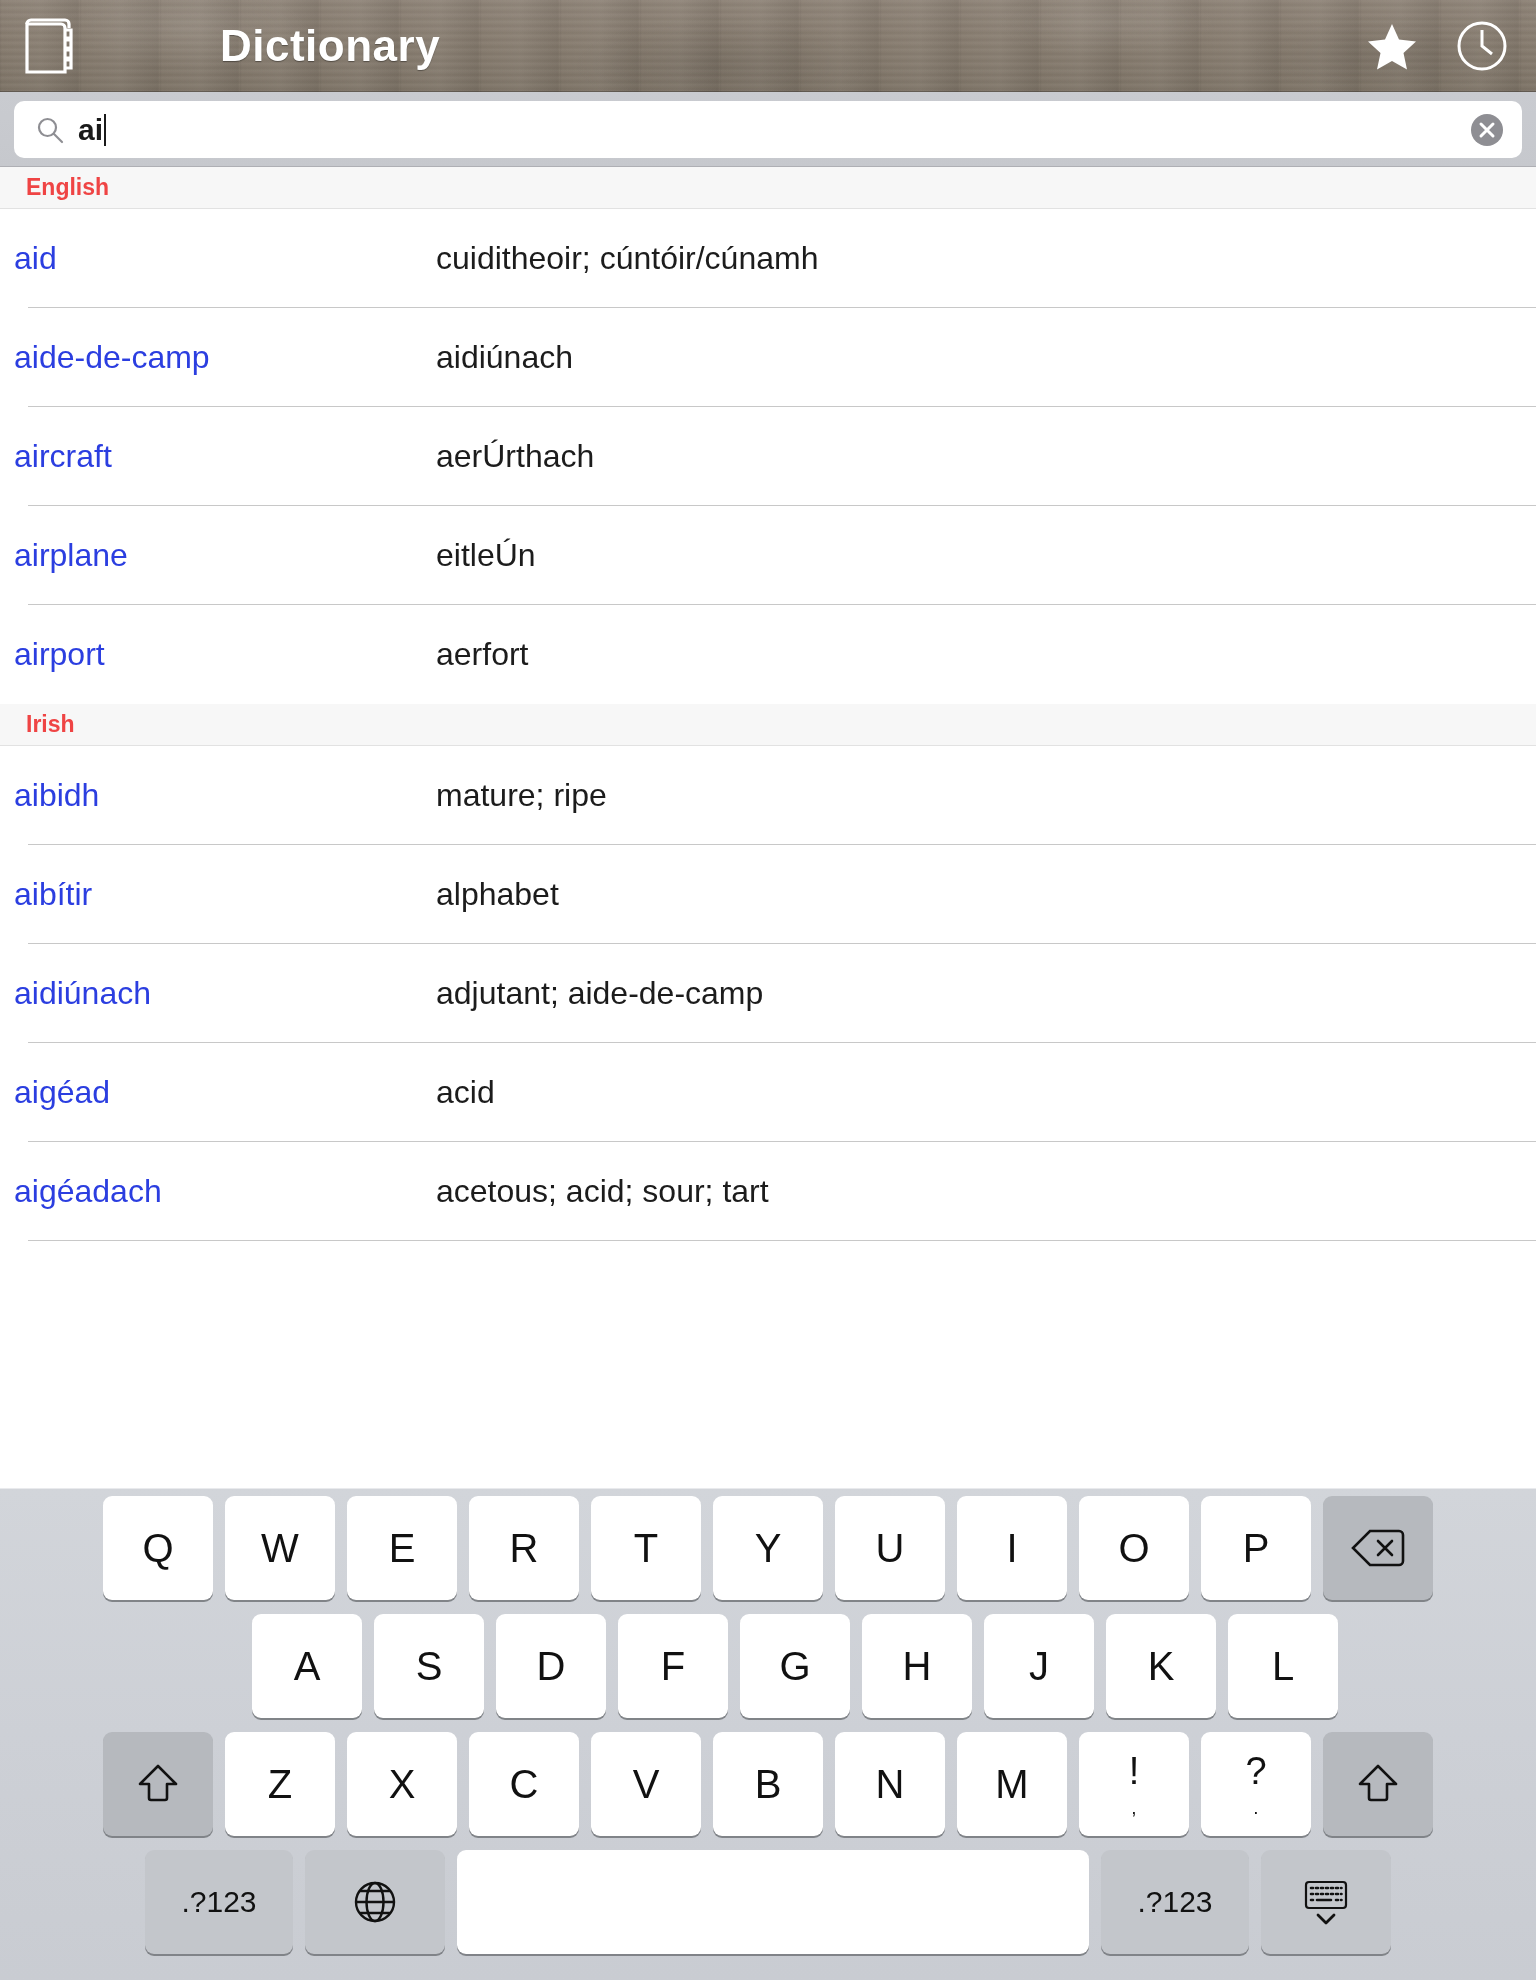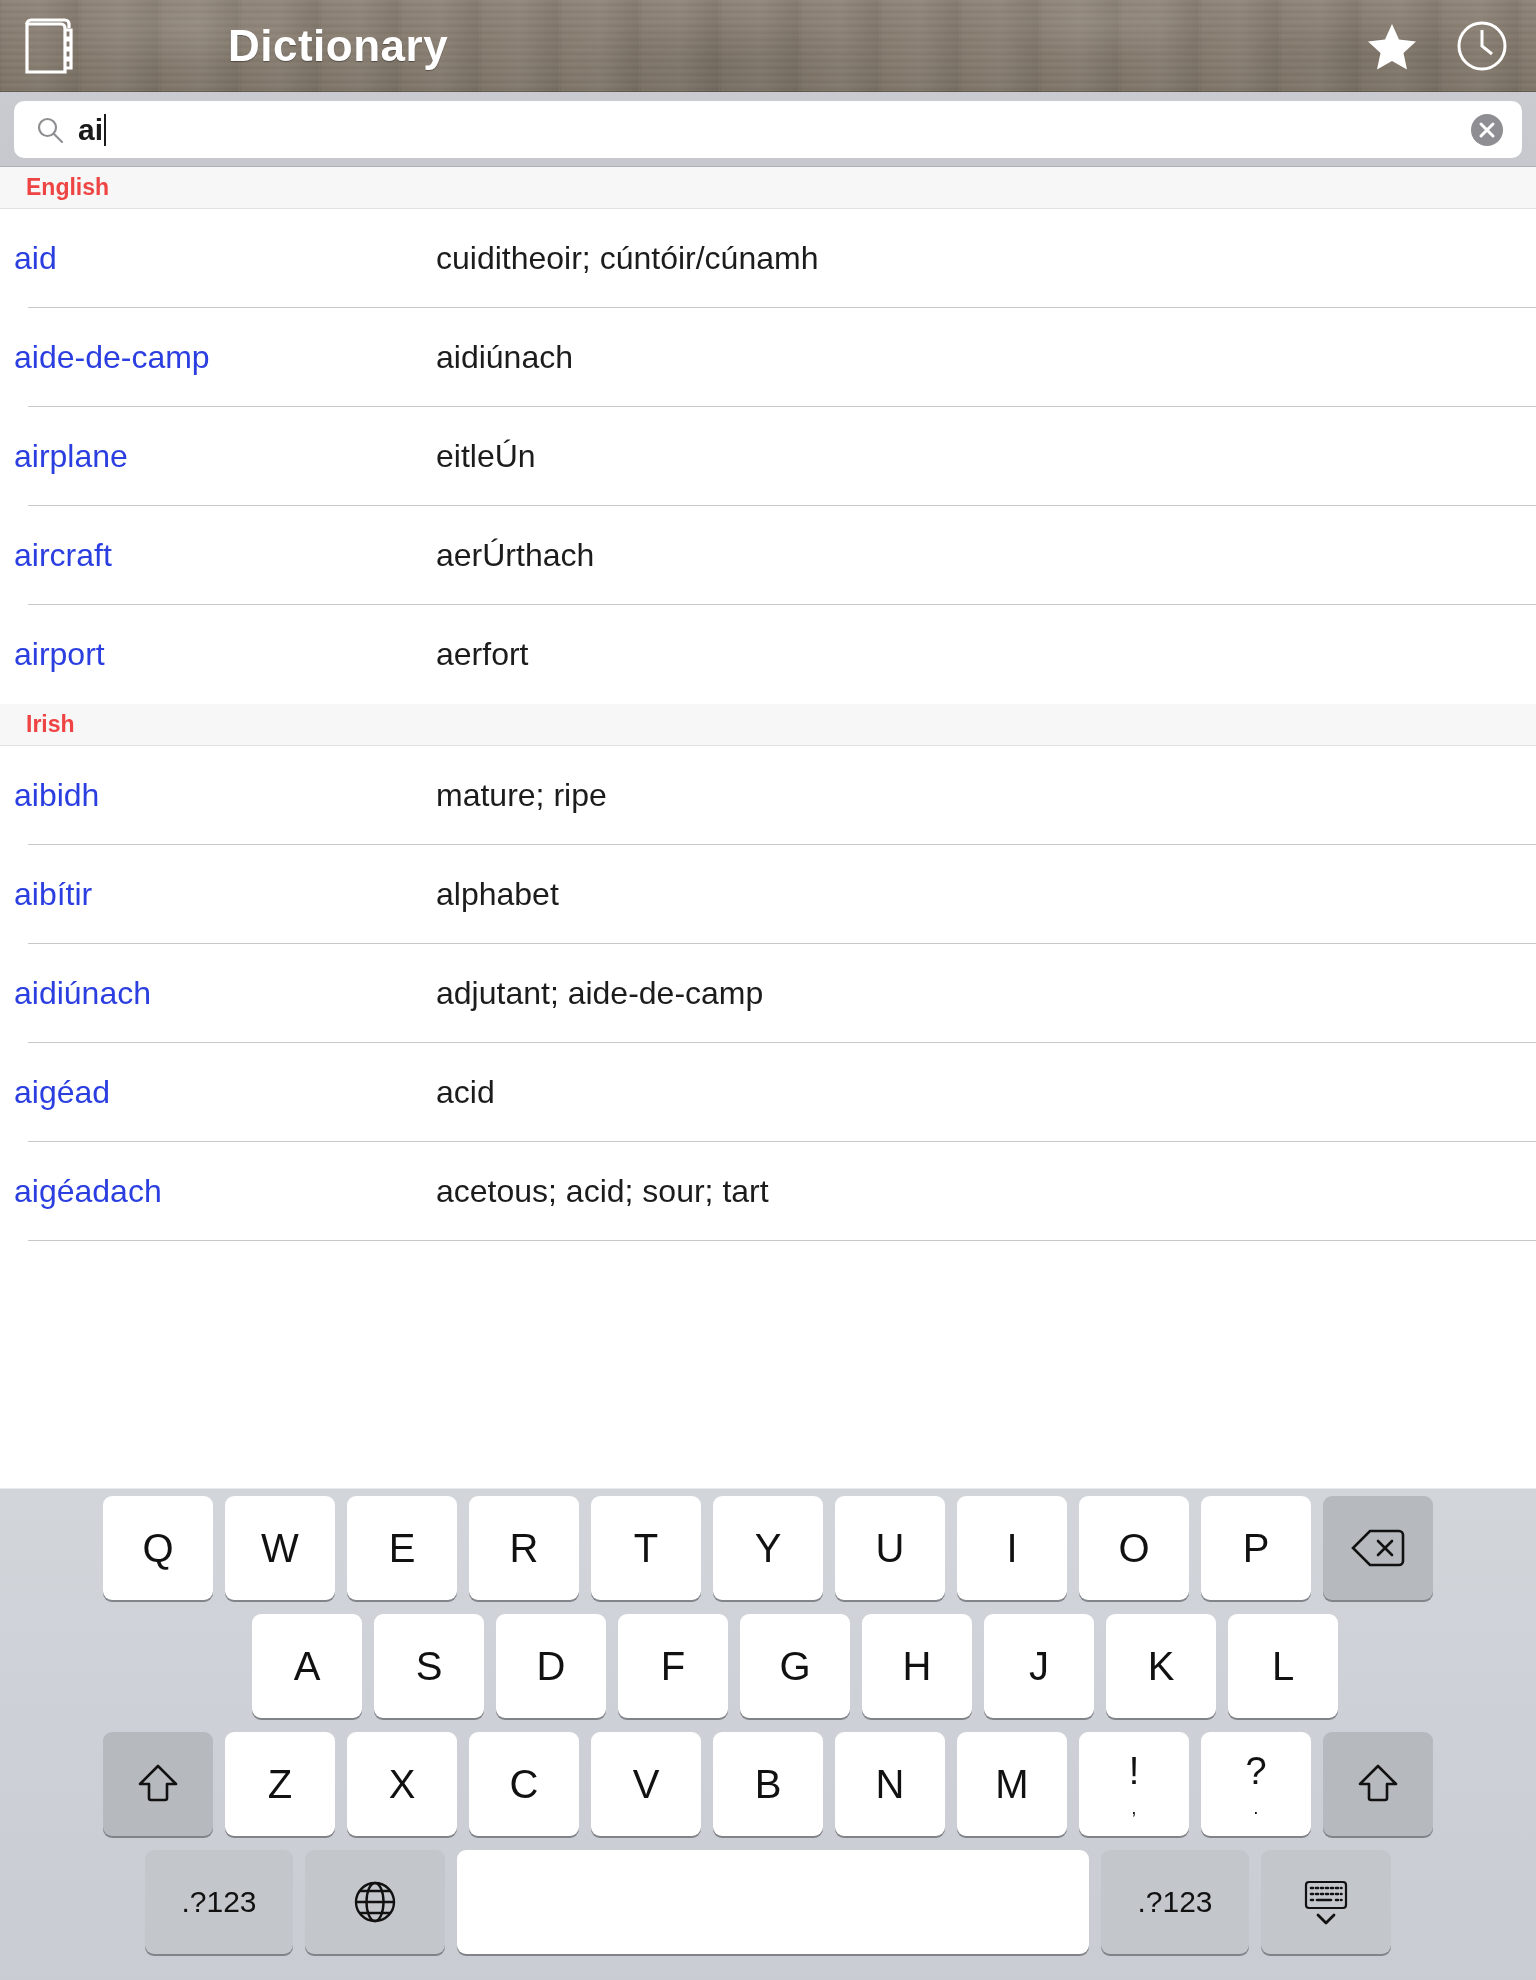--- a/index.html
+++ b/index.html
@@ -41,21 +41,21 @@
     pointer-events: none;
   }
   .nav-book {
     margin-left: 22px;
     width: 54px; height: 62px;
     position: relative; z-index: 2;
     flex: none;
   }
   #nav-title {
     position: absolute;
-    left: 228px;
+    left: 220px;
     top: 50%;
     transform: translateY(-50%);
     color: #fff;
     font-size: 44px;
     font-weight: bold;
     letter-spacing: 0.5px;
     z-index: 2;
     text-shadow: 0 1px 1px rgba(0,0,0,0.35);
   }
   .nav-right {
@@ -268,26 +268,26 @@
 
   <div class="row">
     <div class="term">aid</div>
     <div class="defn">cuiditheoir; cúntóir/cúnamh</div>
   </div>
   <div class="row">
     <div class="term">aide-de-camp</div>
     <div class="defn">aidiúnach</div>
   </div>
   <div class="row">
+    <div class="term">aircraft</div>
+    <div class="defn">aerÚrthach</div>
+  </div>
+  <div class="row">
     <div class="term">airplane</div>
     <div class="defn">eitleÚn</div>
-  </div>
-  <div class="row">
-    <div class="term">aircraft</div>
-    <div class="defn">aerÚrthach</div>
   </div>
   <div class="row last">
     <div class="term">airport</div>
     <div class="defn">aerfort</div>
   </div>
 
   <div class="section-header">Irish</div>
 
   <div class="row">
     <div class="term">aibidh</div>

